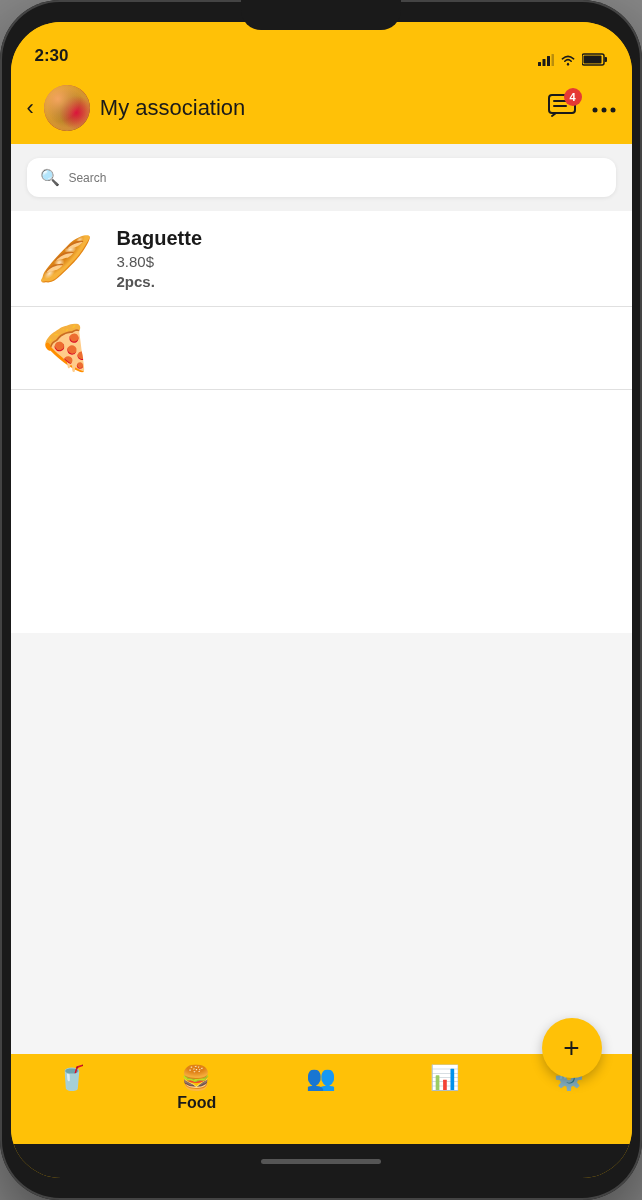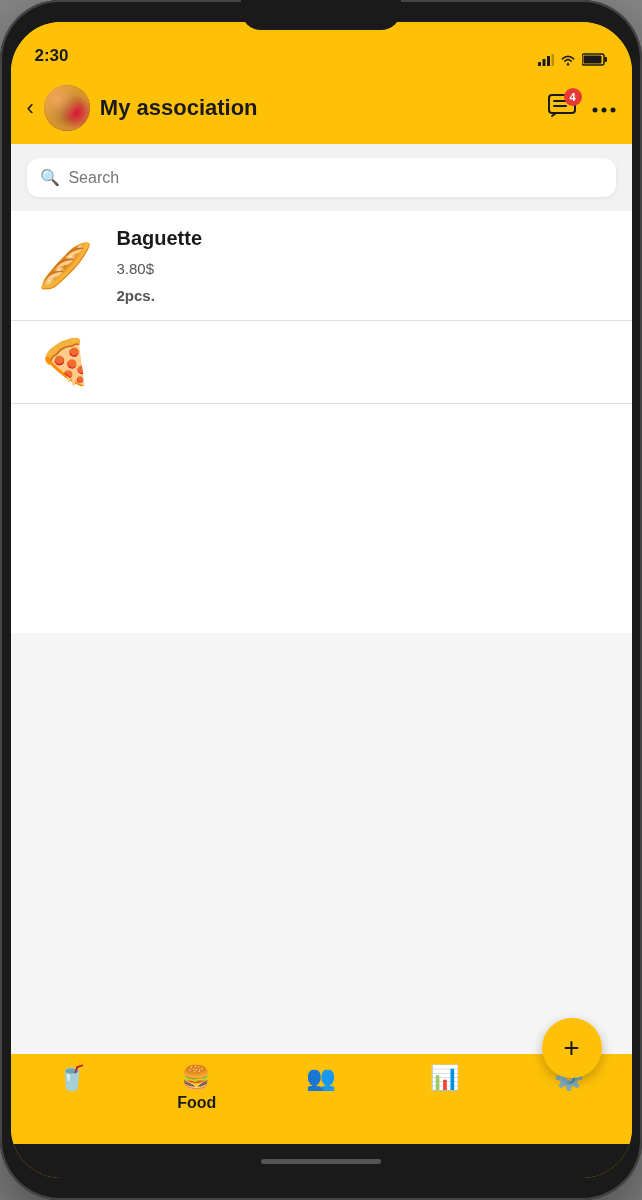--- a/index.html
+++ b/index.html
@@ -90,21 +90,21 @@
       background: linear-gradient(135deg, #e8a87c, #c0392b, #8b4513);
       overflow: hidden;
       display: flex;
       align-items: center;
       justify-content: center;
       font-size: 20px;
     }
     .header-title {
       flex: 1;
       font-size: 22px;
-      font-weight: 700;
+      font-weight: 400;
       color: #1a1a1a;
     }
     .header-actions {
       display: flex;
       align-items: center;
       gap: 16px;
     }
     .msg-icon-wrap {
       position: relative;
     }
@@ -137,21 +137,21 @@
       gap: 8px;
       box-shadow: 0 1px 4px rgba(0,0,0,0.08);
     }
     .search-icon {
       color: #aaa;
       font-size: 16px;
     }
     .search-input {
       border: none;
       background: transparent;
-      font-size: 16px;
+      font-size: 12px;
       color: #aaa;
       outline: none;
       width: 100%;
     }
     
     .list-container {
       flex: 1;
       background: white;
       margin: 0;
       overflow-y: auto;
@@ -168,21 +168,21 @@
       width: 70px;
       height: 50px;
       display: flex;
       align-items: center;
       justify-content: center;
       font-size: 44px;
     }
     .item-info {
       display: flex;
       flex-direction: column;
-      gap: 10px;
+      gap: 3px;
     }
     .item-name {
       font-size: 20px;
       font-weight: 600;
       color: #1a1a1a;
     }
     .item-price {
       font-size: 15px;
       color: #555;
     }

